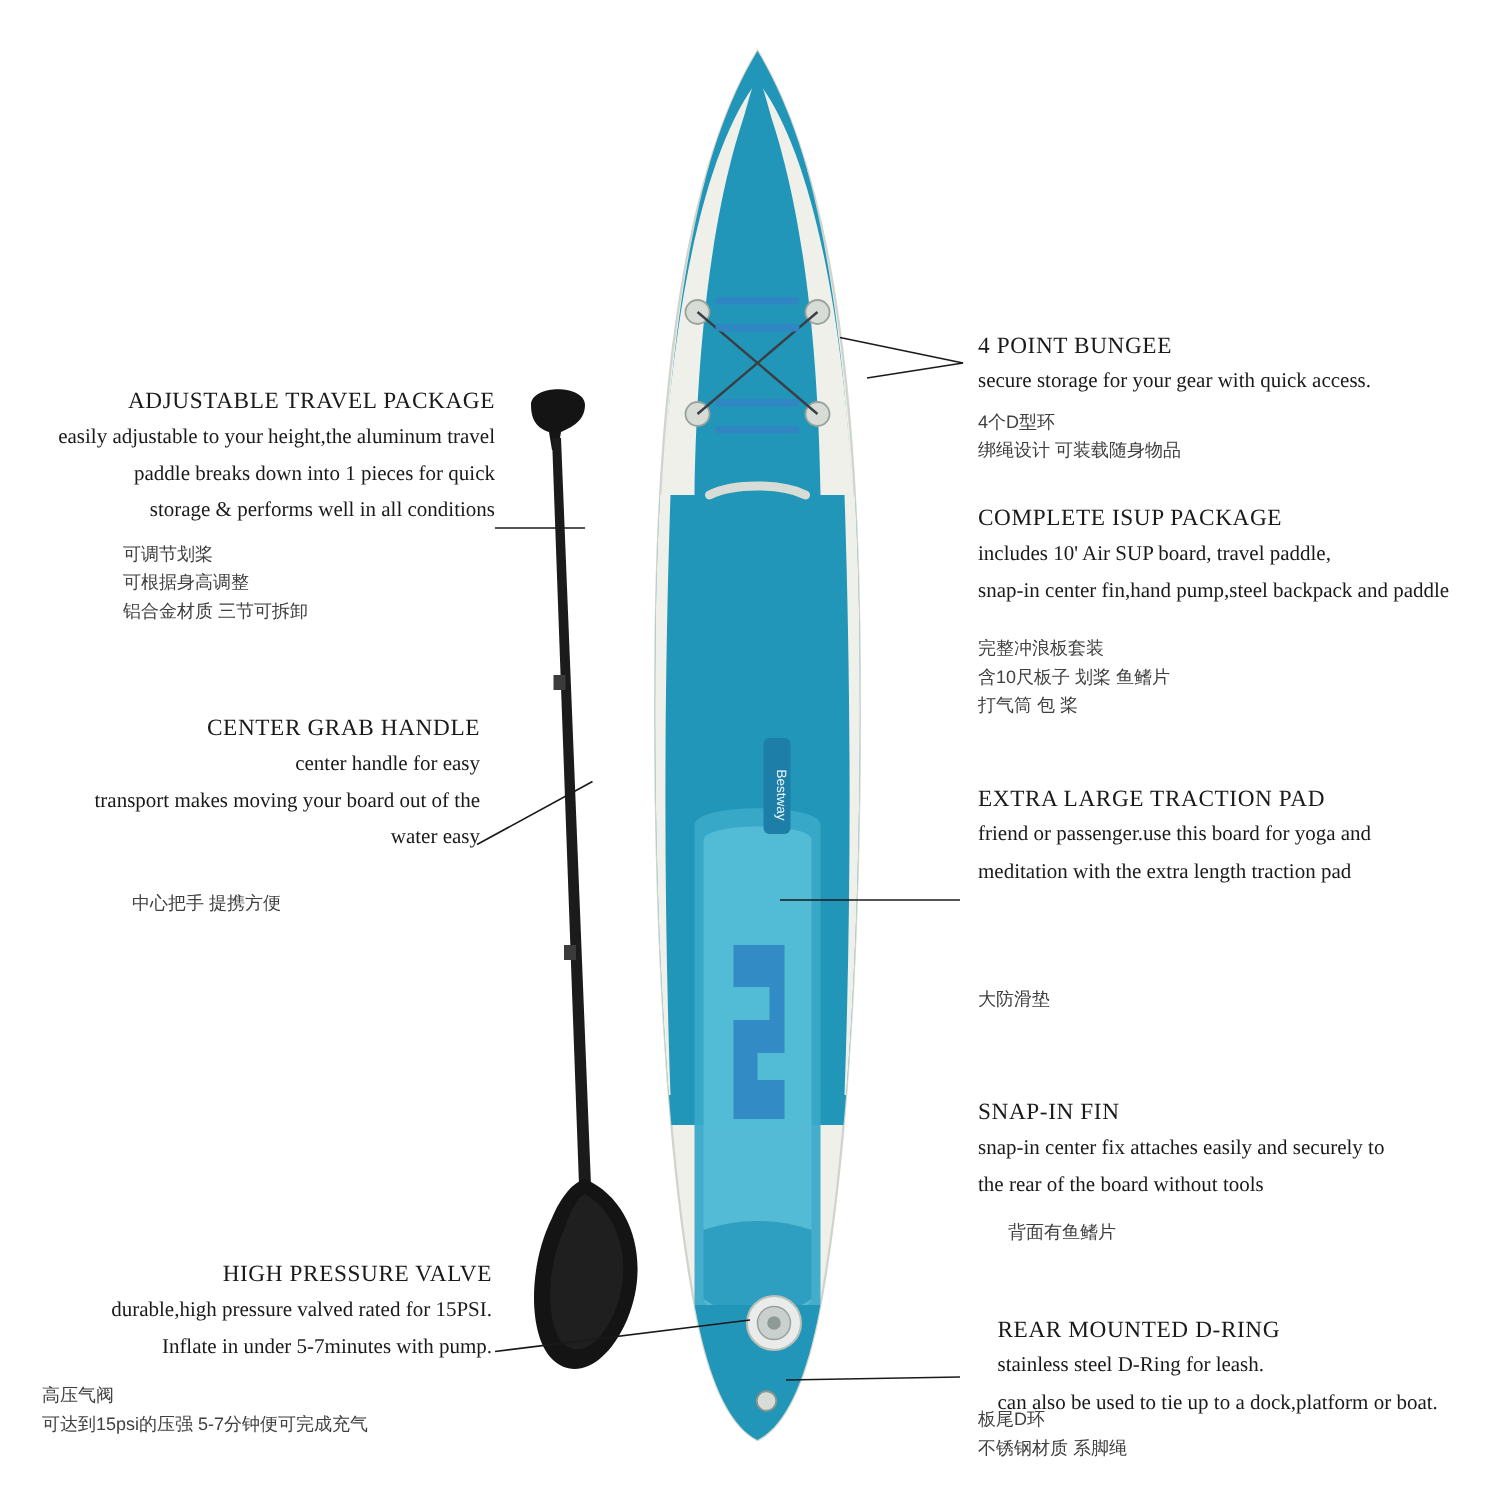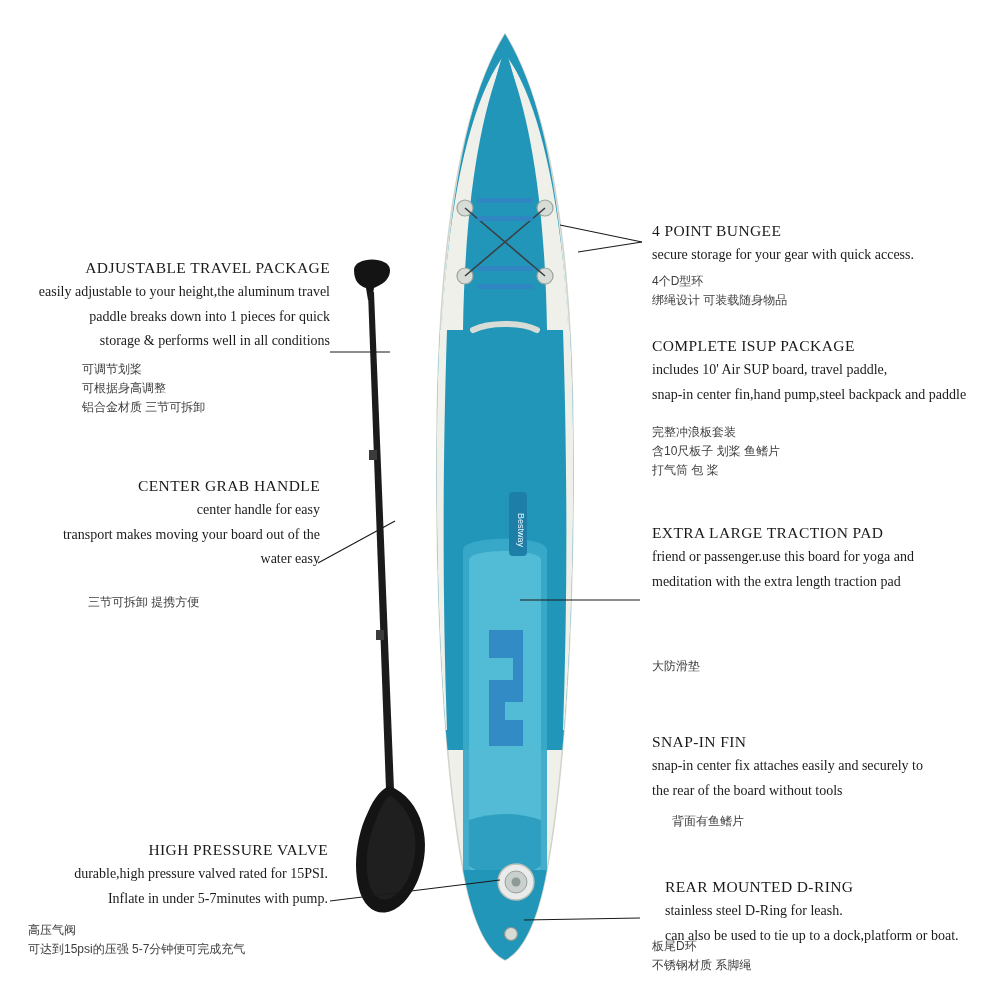--- a/index.html
+++ b/index.html
@@ -180,21 +180,21 @@
     <div class="cn">铝合金材质 三节可拆卸</div>
   </div>
 
   <div class="callout right-align" style="left:0; top:474px; width:320px;">
     <div class="head">CENTER GRAB HANDLE</div>
     <div class="desc">center  handle for easy</div>
     <div class="desc">transport makes moving your board out of the</div>
     <div class="desc">water easy</div>
   </div>
   <div class="callout left-align" style="left:88px; top:593px; width:250px;">
-    <div class="cn">三节可拆卸 提携方便</div>
+    <div class="cn">中心把手 提携方便</div>
   </div>
 
   <div class="callout right-align" style="left:0; top:838px; width:328px;">
     <div class="head">HIGH PRESSURE VALVE</div>
     <div class="desc">durable,high pressure valved rated for 15PSI.</div>
     <div class="desc">Inflate in under 5-7minutes with pump.</div>
   </div>
   <div class="callout left-align" style="left:28px; top:921px; width:420px;">
     <div class="cn">高压气阀</div>
     <div class="cn">可达到15psi的压强 5-7分钟便可完成充气</div>

